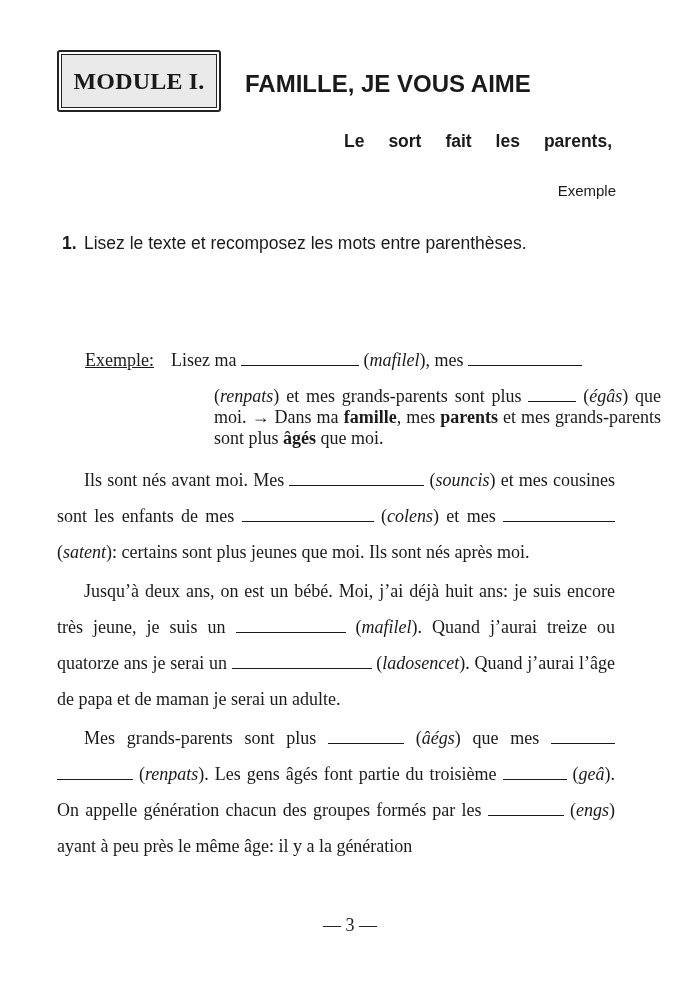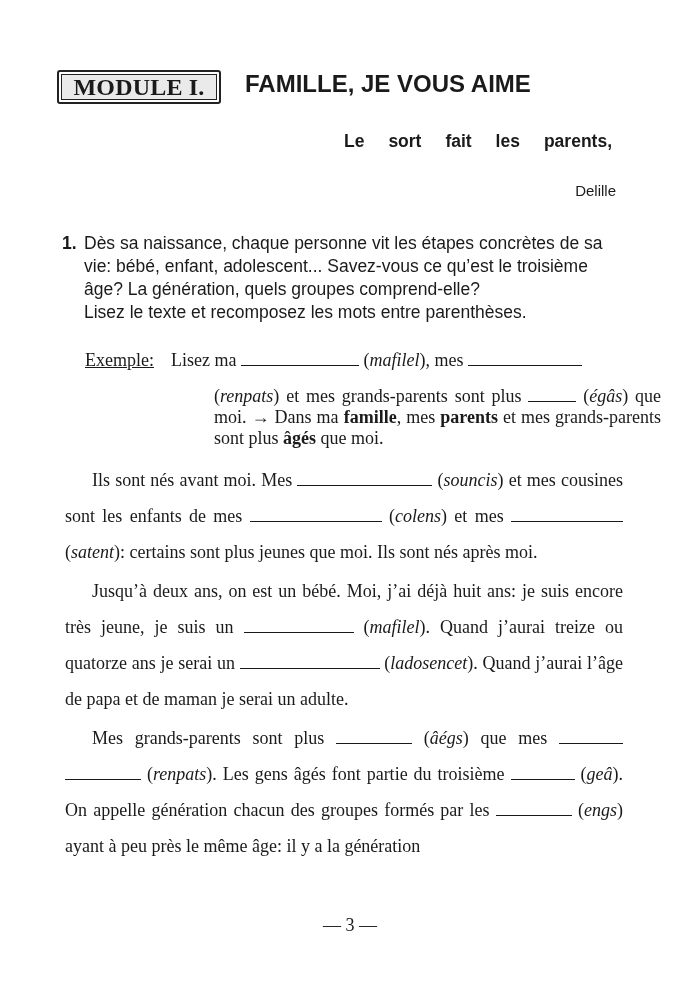--- a/index.html
+++ b/index.html
@@ -15,22 +15,22 @@
       color: #1a1a1a;
     }
     .page {
       position: absolute;
       left: 0; top: 0;
       width: 700px; height: 1000px;
     }
     
     .module-box {
       position: absolute;
-      left: 57px; top: 70px;
-      width: 164px; height: 34px;
+      left: 57px; top: 50px;
+      width: 164px; height: 62px;
       border: 2px solid #222;
       border-radius: 3px;
       box-sizing: border-box;
       padding: 2px;
     }
     .module-box-inner {
       width: 100%; height: 100%;
       border: 1.5px solid #222;
       background: #eaeaea;
       box-sizing: border-box;
@@ -123,21 +123,20 @@
       border-bottom: 1.5px solid #1a1a1a;
       height: 14px;
       vertical-align: baseline;
     }
     .paras {
       position: absolute;
       left: 57px; top: 462px;
       width: 558px;
       line-height: 36px;
       text-align: justify;
-      margin-left: 8px;
     }
     .paras p {
       margin: 0 0 3px 0;
       text-indent: 27px;
     }
     .footer {
       position: absolute;
       left: 0; top: 915px;
       width: 700px;
       text-align: center;
@@ -153,26 +152,25 @@
 <div class="page">
 
   <div class="module-box">
     <div class="module-box-inner">MODULE I.</div>
   </div>
   <div class="module-title">FAMILLE, JE VOUS AIME</div>
 
   <div class="epigraph">
     <div class="l1">Le sort fait les parents,</div>
   </div>
-  <div class="epigraph-author">Delille</div>
+  <div class="epigraph-author">Exemple</div>
 
   <div class="exercise">
     <span class="num">1.</span>
     <div class="body">
-      <div>Dès sa naissance, chaque personne vit les étapes concrètes de sa vie: bébé, enfant, adolescent... Savez-vous ce qu’est le troisième âge? La génération, quels groupes comprend-elle?</div>
       <div>Lisez le texte et recomposez les mots entre parenthèses.</div>
     </div>
   </div>
 
   <div class="example serif">
     <span class="example-label">Exemple:</span>
     <div class="example-line1">
       <span>Lisez ma </span><span class="blank" style="width:118px"></span> (<i>mafilel</i>)<span>, mes </span><span class="blank" style="width:114px"></span>
     </div>
     <div class="example-rest">

